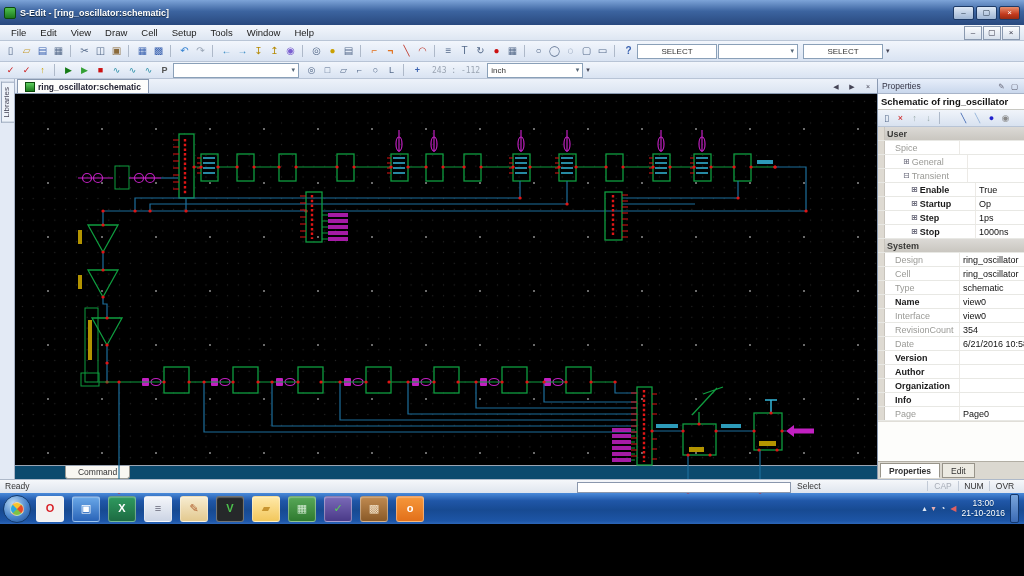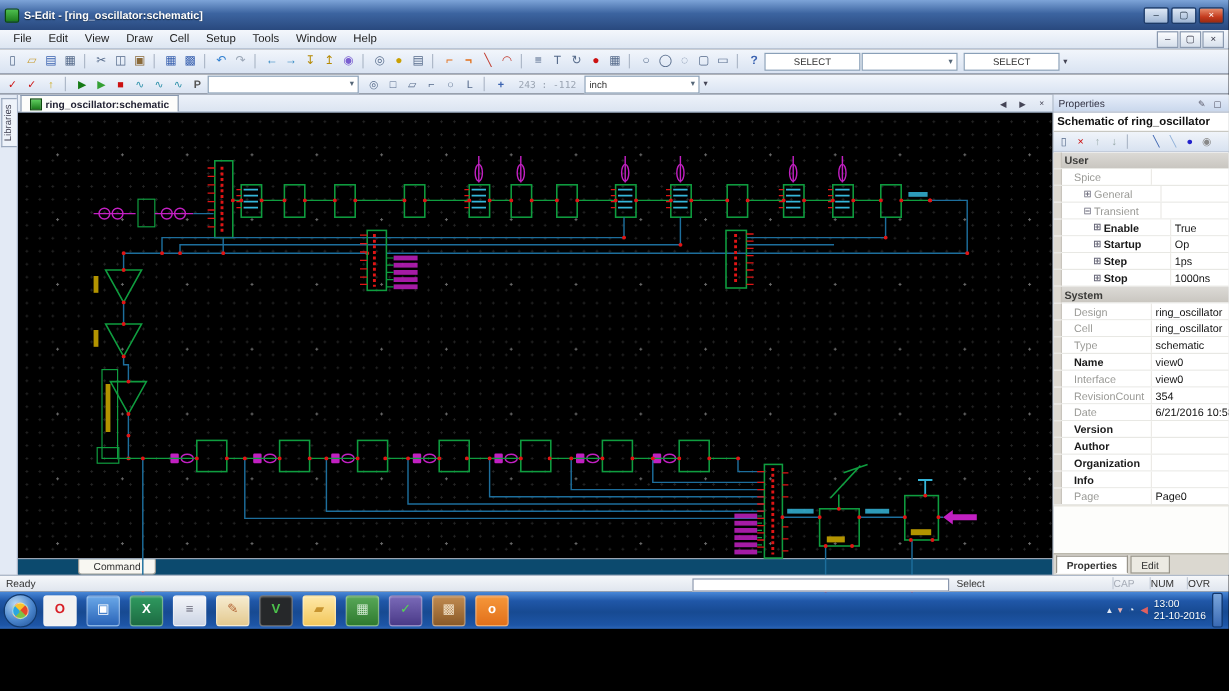--- a/index.html
+++ b/index.html
@@ -75,33 +75,33 @@
   .ptabs{height:16px;background:#dbd8d0;border-top:1px solid #b2aea4;display:flex;align-items:flex-start;padding:1px 2px 0;gap:2px}
   .ptab{border:1px solid #98948a;background:#eceae2;padding:0 8px;font-size:8.5px;height:13px;display:flex;align-items:center;color:#333}
   .ptab.active{background:#fff;border-bottom-color:#fff;font-weight:bold}
   
   .statusbar{height:13px;background:linear-gradient(#f5f7fa,#dfe5ee);border-top:1px solid #aeb9c9;position:relative;font-size:8.5px;color:#333}
   .sb-ready{position:absolute;left:5px;top:1px}
   .sb-prog{position:absolute;left:577px;top:2px;width:212px;height:9px;border:1px solid #8a97ad;background:#fff}
   .sb-prog .fill{height:100%;width:47%;background:linear-gradient(#64eb96,#1fce5b 60%,#17b54e)}
   .sb-select{position:absolute;left:797px;top:1px}
   .sb-flags{position:absolute;right:4px;top:1px;display:flex}
-  .sb-flags span{width:30px;text-align:left;border-left:1px solid #c2cad6}
+  .sb-flags span{width:30px;text-align:center;border-left:1px solid #c2cad6}
   .sb-flags .dim{color:#a8aeb8}
   
   .taskbar{height:31px;background:linear-gradient(#4a8ada,#2057a8 25%,#174a92 55%,#1d55a6 90%,#2c66b8);display:flex;align-items:center;padding:0 3px;gap:5px}
   .orb{width:26px;height:26px;border-radius:50%;background:radial-gradient(circle at 35% 28%,#b8d8f4,#4a85cc 55%,#1c4c92);border:1px solid #123a6e;
        display:flex;align-items:center;justify-content:center;flex:none}
   .orb .flag{width:12px;height:12px;border-radius:50%;background:conic-gradient(#e64a28 0 25%,#7ec244 0 50%,#2aa6e0 0 75%,#f7c32e 0);transform:rotate(45deg);border:1px solid rgba(255,255,255,.5)}
   .tki{width:26px;height:24px;border-radius:3px;border:1px solid rgba(255,255,255,.35);background:rgba(255,255,255,.10);
        display:flex;align-items:center;justify-content:center;flex:none;box-shadow:inset 0 1px 1px rgba(255,255,255,.25)}
   .tki .tkg{width:18px;height:18px;border-radius:3px;display:flex;align-items:center;justify-content:center;font-size:11px;font-weight:bold;line-height:1}
   .tray{margin-left:auto;display:flex;align-items:center;gap:5px;color:#eef;padding-right:2px}
   .trayicon{font-size:8px;line-height:1}
-  .clock{text-align:left;font-size:8.5px;line-height:1.15;color:#fff;text-shadow:0 1px 1px #036}
+  .clock{text-align:center;font-size:8.5px;line-height:1.15;color:#fff;text-shadow:0 1px 1px #036}
   .showdesk{width:7px;height:27px;background:linear-gradient(#7aa6dc,#3a6ab4);border:1px solid #12386e;border-radius:2px}
   
   .sg{stroke:var(--symbol-green,#0f9d3f);fill:none;stroke-width:1}
   .sg2{stroke-width:1.3}
   .wb{stroke:var(--wire-blue,#1d6e9c);fill:none;stroke-width:1.2}
   .dots{stroke:var(--pin-red,#e01515);stroke-width:3.2;stroke-linecap:round;fill:none}
   .pins{stroke:var(--pin-red,#e01515);stroke-width:1.1;fill:none}
   .rdash{stroke:var(--pin-red,#e01515);stroke-width:2.4;stroke-dasharray:2.5,2.2;fill:none}
   .mg{stroke:var(--label-magenta,#c220c2);fill:none;stroke-width:1.2}
   .mgf{fill:var(--label-magenta,#c220c2)}

